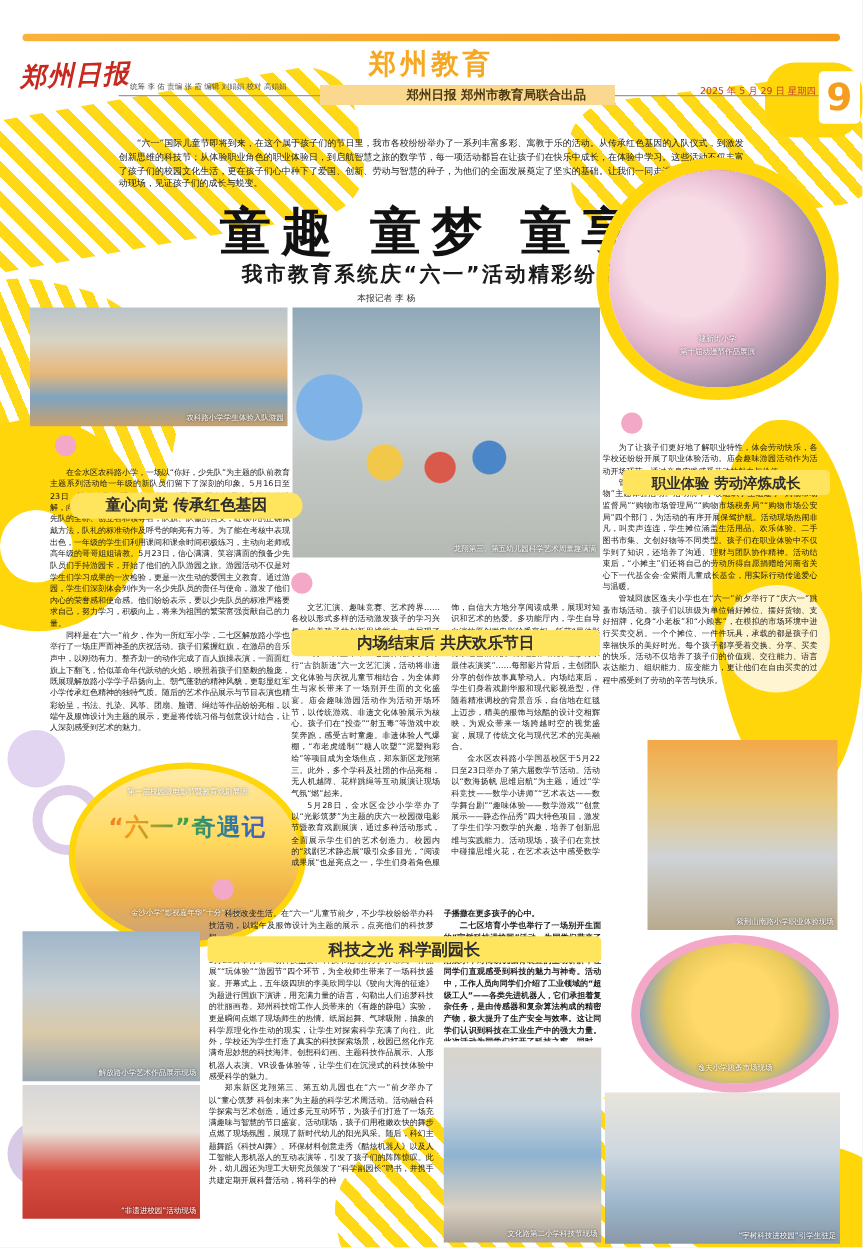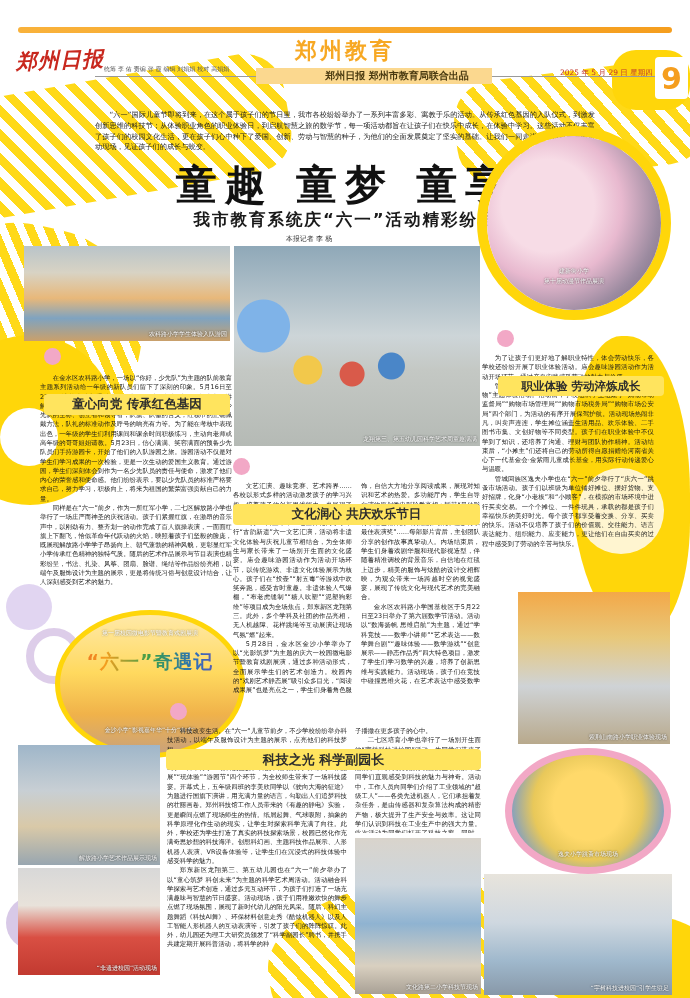--- a/index.html
+++ b/index.html
@@ -101,21 +101,21 @@
   <div class="abs pnbox">9</div>
 
   <div class="abs intro">“六一”国际儿童节即将到来，在这个属于孩子们的节日里，我市各校纷纷举办了一系列丰富多彩、寓教于乐的活动。从传承红色基因的入队仪式，到激发创新思维的科技节；从体验职业角色的职业体验日，到启航智慧之旅的数学节，每一项活动都旨在让孩子们在快乐中成长，在体验中学习。这些活动不仅丰富了孩子们的校园文化生活，更在孩子们心中种下了爱国、创新、劳动与智慧的种子，为他们的全面发展奠定了坚实的基础。让我们一同走进这些精彩纷呈的活动现场，见证孩子们的成长与蜕变。</div>
   <div class="abs headline">童趣 童梦 童享</div>
   <div class="abs subhead">我市教育系统庆“六一”活动精彩纷呈</div>
   <div class="abs byline">本报记者 李 杨</div>
 
   <div class="abs ph ph1" style="left:24px;top:246px;width:206px;height:95px;">
     <span class="cap">农科路小学学生体验入队游园</span>
   </div>
-  <div class="abs secbar" style="left:44px;top:346px;width:186px;height:21px;font-size:12.5px;">
+  <div class="abs secbar" style="left:56px;top:346px;width:186px;height:21px;font-size:12.5px;border-radius:10px;">
     <span>童心向党 传承红色基因</span>
   </div>
   <div class="abs dot" style="left:44px;top:348px;"></div>
   <div class="abs art" style="left:40px;top:374px;width:192px;height:264px;">
     <p>在金水区农科路小学，一场以“你好，少先队”为主题的队前教育主题系列活动给一年级的新队员们留下了深刻的印象。5月16日至23日，该校大队部通过生动有趣的图片、视频以及深入浅出的讲解，向一年级学生详细介绍了少先队的“六知六会一做”内容，包括少先队的全称、创立者和领导者，队旗、队徽的含义，红领巾的正确佩戴方法，队礼的标准动作及呼号的响亮有力等。为了能在考核中表现出色，一年级的学生们利用课间和课余时间积极练习，主动向老师或高年级的哥哥姐姐请教。5月23日，信心满满、笑容满面的预备少先队员们手持游园卡，开始了他们的入队游园之旅。游园活动不仅是对学生们学习成果的一次检验，更是一次生动的爱国主义教育。通过游园，学生们深刻体会到作为一名少先队员的责任与使命，激发了他们内心的荣誉感和使命感。他们纷纷表示，要以少先队员的标准严格要求自己，努力学习，积极向上，将来为祖国的繁荣富强贡献自己的力量。</p>
     <p>同样是在“六一”前夕，作为一所红军小学，二七区解放路小学也举行了一场庄严而神圣的庆祝活动。孩子们紧握红旗，在激昂的音乐声中，以刚劲有力、整齐划一的动作完成了百人旗操表演，一面面红旗上下翻飞，恰似革命年代跃动的火焰，映照着孩子们坚毅的脸庞，既展现解放路小学学子昂扬向上、朝气蓬勃的精神风貌，更彰显红军小学传承红色精神的独特气质。随后的艺术作品展示与节目表演也精彩纷呈，书法、扎染、风筝、团扇、脸谱、绳结等作品纷纷亮相，以端午及服饰设计为主题的展示，更是将传统习俗与创意设计结合，让人深刻感受到艺术的魅力。</p>
   </div>
 
   <div class="abs circlegfx" style="left:55px;top:610px;width:180px;height:138px;">
     <div class="gfx-top">第一届校园微电影节暨教育戏剧展演</div>
@@ -127,41 +127,41 @@
     <span class="cap">解放路小学艺术作品展示现场</span>
   </div>
   <div class="abs ph ph6" style="left:18px;top:868px;width:142px;height:107px;">
     <span class="cap">“非遗进校园”活动现场</span>
   </div>
 
   <div class="abs ph ph2" style="left:234px;top:246px;width:246px;height:200px;">
     <span class="cap">龙翔第三、第五幼儿园科学艺术周童趣满满</span>
   </div>
   <div class="abs secbar" style="left:233px;top:456px;width:247px;height:21px;font-size:12.5px;">
-    <span>文化润心 共庆欢乐节日</span>
+    <span>内场结束后 共庆欢乐节日</span>
   </div>
   <div class="abs dot" style="left:233px;top:458px;"></div>
   <div class="abs art cols2" style="left:233px;top:482px;width:247px;height:214px;">
     <p>文艺汇演、趣味竞赛、艺术跨界……各校以形式多样的活动激发孩子的学习兴趣，培养孩子的创新思维能力，也展现了孩子们缤纷多彩的校园生活。</p>
     <p>5月28日上午，二七区齐礼闫小学举行“古韵新遗”六一文艺汇演，活动将非遗文化体验与庆祝儿童节相结合，为全体师生与家长带来了一场别开生面的文化盛宴。庙会趣味游园活动作为活动开场环节，以传统游戏、非遗文化体验展示为核心。孩子们在“投壶”“射五毒”等游戏中欢笑奔跑，感受古时童趣。非遗体验人气爆棚，“布老虎缝制”“糖人吹塑”“泥塑狗彩绘”等项目成为全场焦点，郑东新区龙翔第三。此外，多个学科及社团的作品亮相，无人机越障、花样跳绳等互动展演让现场气氛“燃”起来。</p>
     <p>5月28日，金水区金沙小学举办了以“光影筑梦”为主题的庆六一校园微电影节暨教育戏剧展演，通过多种活动形式，全面展示学生们的艺术创造力。校园内的“戏剧艺术静态展”吸引众多目光，“阅读成果展”也是亮点之一，学生们身着角色服饰，自信大方地分享阅读成果，展现对知识和艺术的热爱。多功能厅内，学生自导自演的原创微电影轮番亮相：斩获“最佳影片奖”的《我要把水灯捞回来》内涵深刻；传承红色精神的《绣红旗》荣获“金沙传承最佳表演奖”……每部影片背后，主创团队分享的创作故事真挚动人。内场结束后，学生们身着戏剧华服和现代影视造型，伴随着精准调校的背景音乐，自信地在红毯上迈步，精美的服饰与炫酷的设计交相辉映，为观众带来一场跨越时空的视觉盛宴，展现了传统文化与现代艺术的完美融合。</p>
     <p>金水区农科路小学国基校区于5月22日至23日举办了第六届数学节活动。活动以“数海扬帆 思维启航”为主题，通过“学科竞技——数学小讲师”“艺术表达——数学舞台剧”“趣味体验——数学游戏”“创意展示——静态作品秀”四大特色项目，激发了学生们学习数学的兴趣，培养了创新思维与实践能力。活动现场，孩子们在竞技中碰撞思维火花，在艺术表达中感受数学魅力，在游戏中体验数学乐趣，在静态作品展示中看见成长的轨迹。</p>
 
   </div>
 
   <div class="abs secbar" style="left:166px;top:701px;width:315px;height:21px;font-size:13px;">
     <span>科技之光 科学副园长</span>
   </div>
   <div class="abs dot" style="left:170px;top:703px;"></div>
   <div class="abs art" style="left:167px;top:727px;width:180px;height:266px;">
     <p>科技改变生活。在“六一”儿童节前夕，不少学校纷纷举办科技活动，以端午及服饰设计为主题的展示，点亮他们的科技梦想。</p>
     <p>金水区文化路第二小学以“童心筑梦，科创未来”为主题，于5月28日举行了一场科技盛宴。科技节活动分为“开幕式”“作品展”“玩体验”“游园节”四个环节，为全校师生带来了一场科技盛宴。开幕式上，五年级四班的李美欣同学以《驶向大海的征途》为题进行国旗下演讲，用充满力量的语言，勾勒出人们追梦科技的壮丽画卷。郑州科技馆工作人员带来的《有趣的静电》实验，更是瞬间点燃了现场师生的热情。纸屑起舞、气球吸附，抽象的科学原理化作生动的现实，让学生对探索科学充满了向往。此外，学校还为学生打造了真实的科技探索场景，校园已然化作充满奇思妙想的科技海洋。创想科幻画、主题科技作品展示、人形机器人表演、VR设备体验等，让学生们在沉浸式的科技体验中感受科学的魅力。</p>
     <p>郑东新区龙翔第三、第五幼儿园也在“六一”前夕举办了以“童心筑梦 科创未来”为主题的科学艺术周活动。活动融合科学探索与艺术创造，通过多元互动环节，为孩子们打造了一场充满趣味与智慧的节日盛宴。活动现场，孩子们用稚嫩欢快的舞步点燃了现场氛围，展现了新时代幼儿的阳光风采。随后，科幻主题舞蹈《科技AI舞》、环保材料创意走秀《酷炫机器人》以及人工智能人形机器人的互动表演等，引发了孩子们的阵阵惊叹。此外，幼儿园还为理工大研究员颁发了“科学副园长”聘书，并携手共建定期开展科普活动，将科学的种</p>
   </div>
-  <div class="abs art" style="left:355px;top:727px;width:126px;height:106px;">
+  <div class="abs art" style="left:355px;top:727px;width:126px;height:106px;font-weight:bold;">
     <p class="noind">子播撒在更多孩子的心中。</p>
     <p>二七区培育小学也举行了一场别开生面的“宇树科技进校园”活动，为同学们带来了一场精彩绝伦的科技盛宴。人形机器人的灵活展示，对简易机械臂装置的生动讲解，让同学们直观感受到科技的魅力与神奇。活动中，工作人员向同学们介绍了工业领域的“超级工人”——各类先进机器人，它们承担着复杂任务，是由传感器和复杂算法构成的精密产物，极大提升了生产安全与效率。这让同学们认识到科技在工业生产中的强大力量。此次活动为同学们打开了科技之窗，同时，也激发了他们对科技的浓厚兴趣和探索欲望。</p>
   </div>
   <div class="abs ph ph9" style="left:355px;top:838px;width:126px;height:156px;">
     <span class="cap">文化路第二小学科技节现场</span>
   </div>
   <div class="abs ph ph10" style="left:484px;top:874px;width:188px;height:121px;">
     <span class="cap">“宇树科技进校园”引学生驻足</span>
   </div>
 

